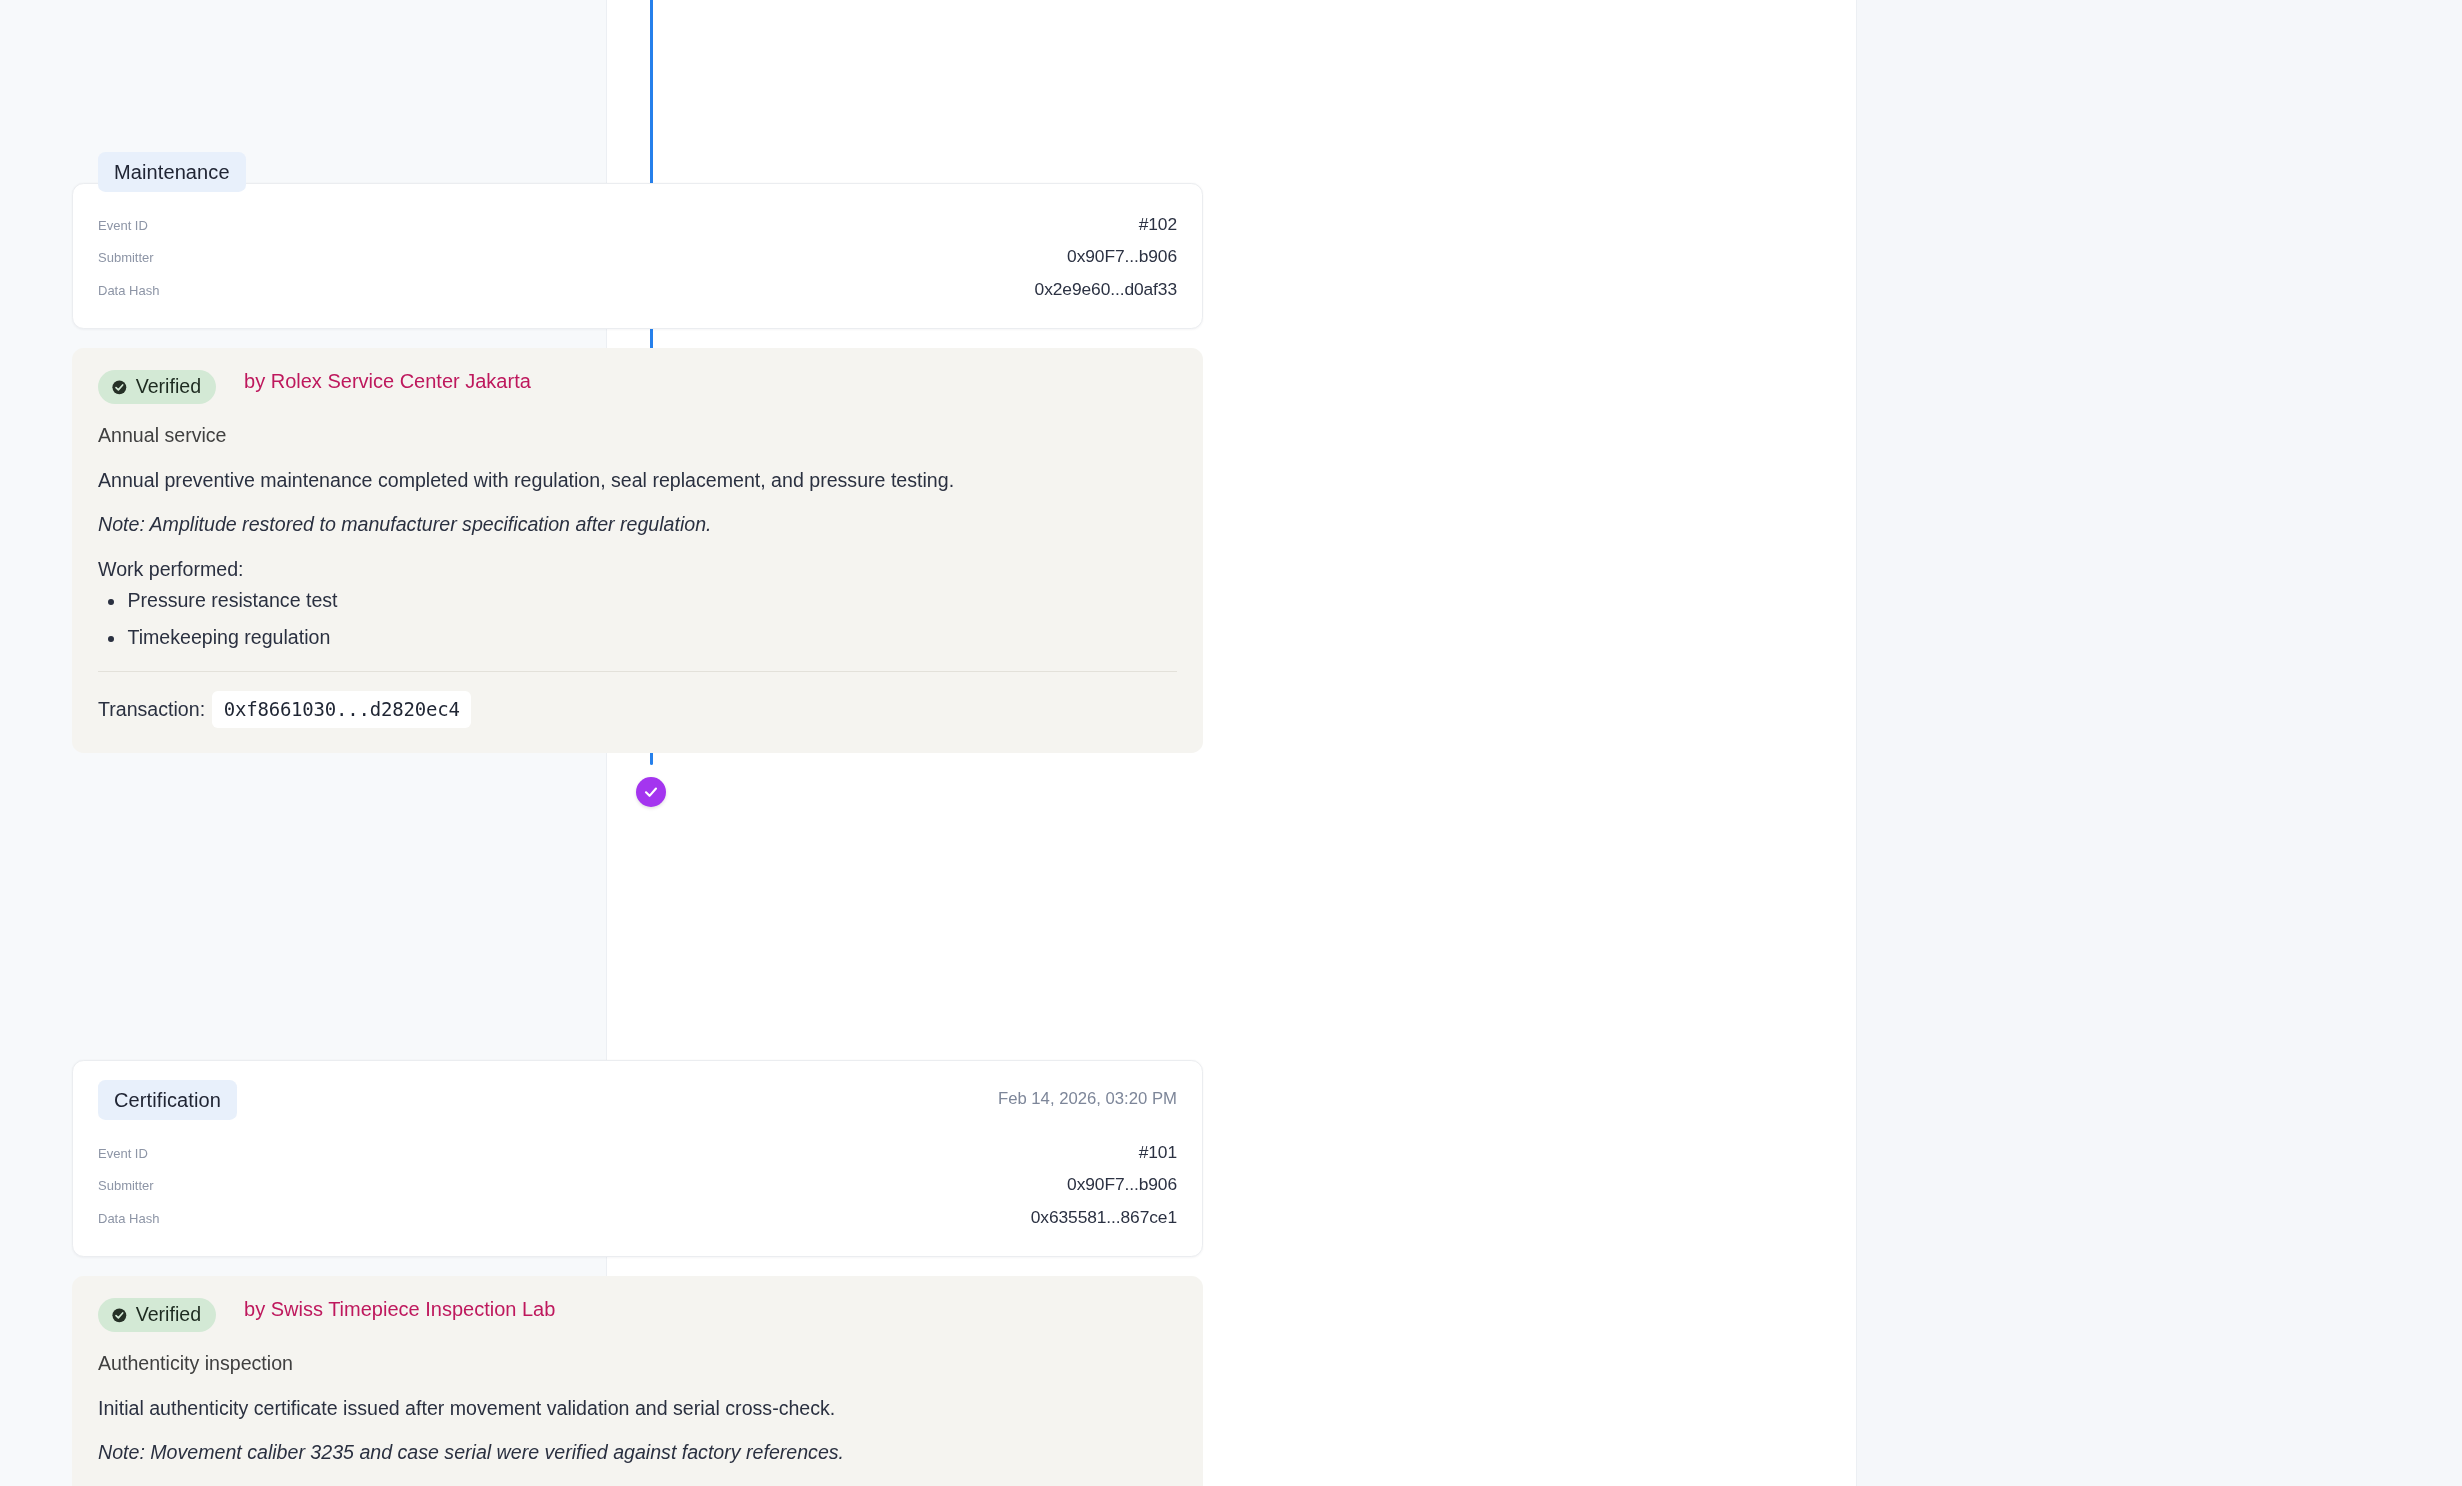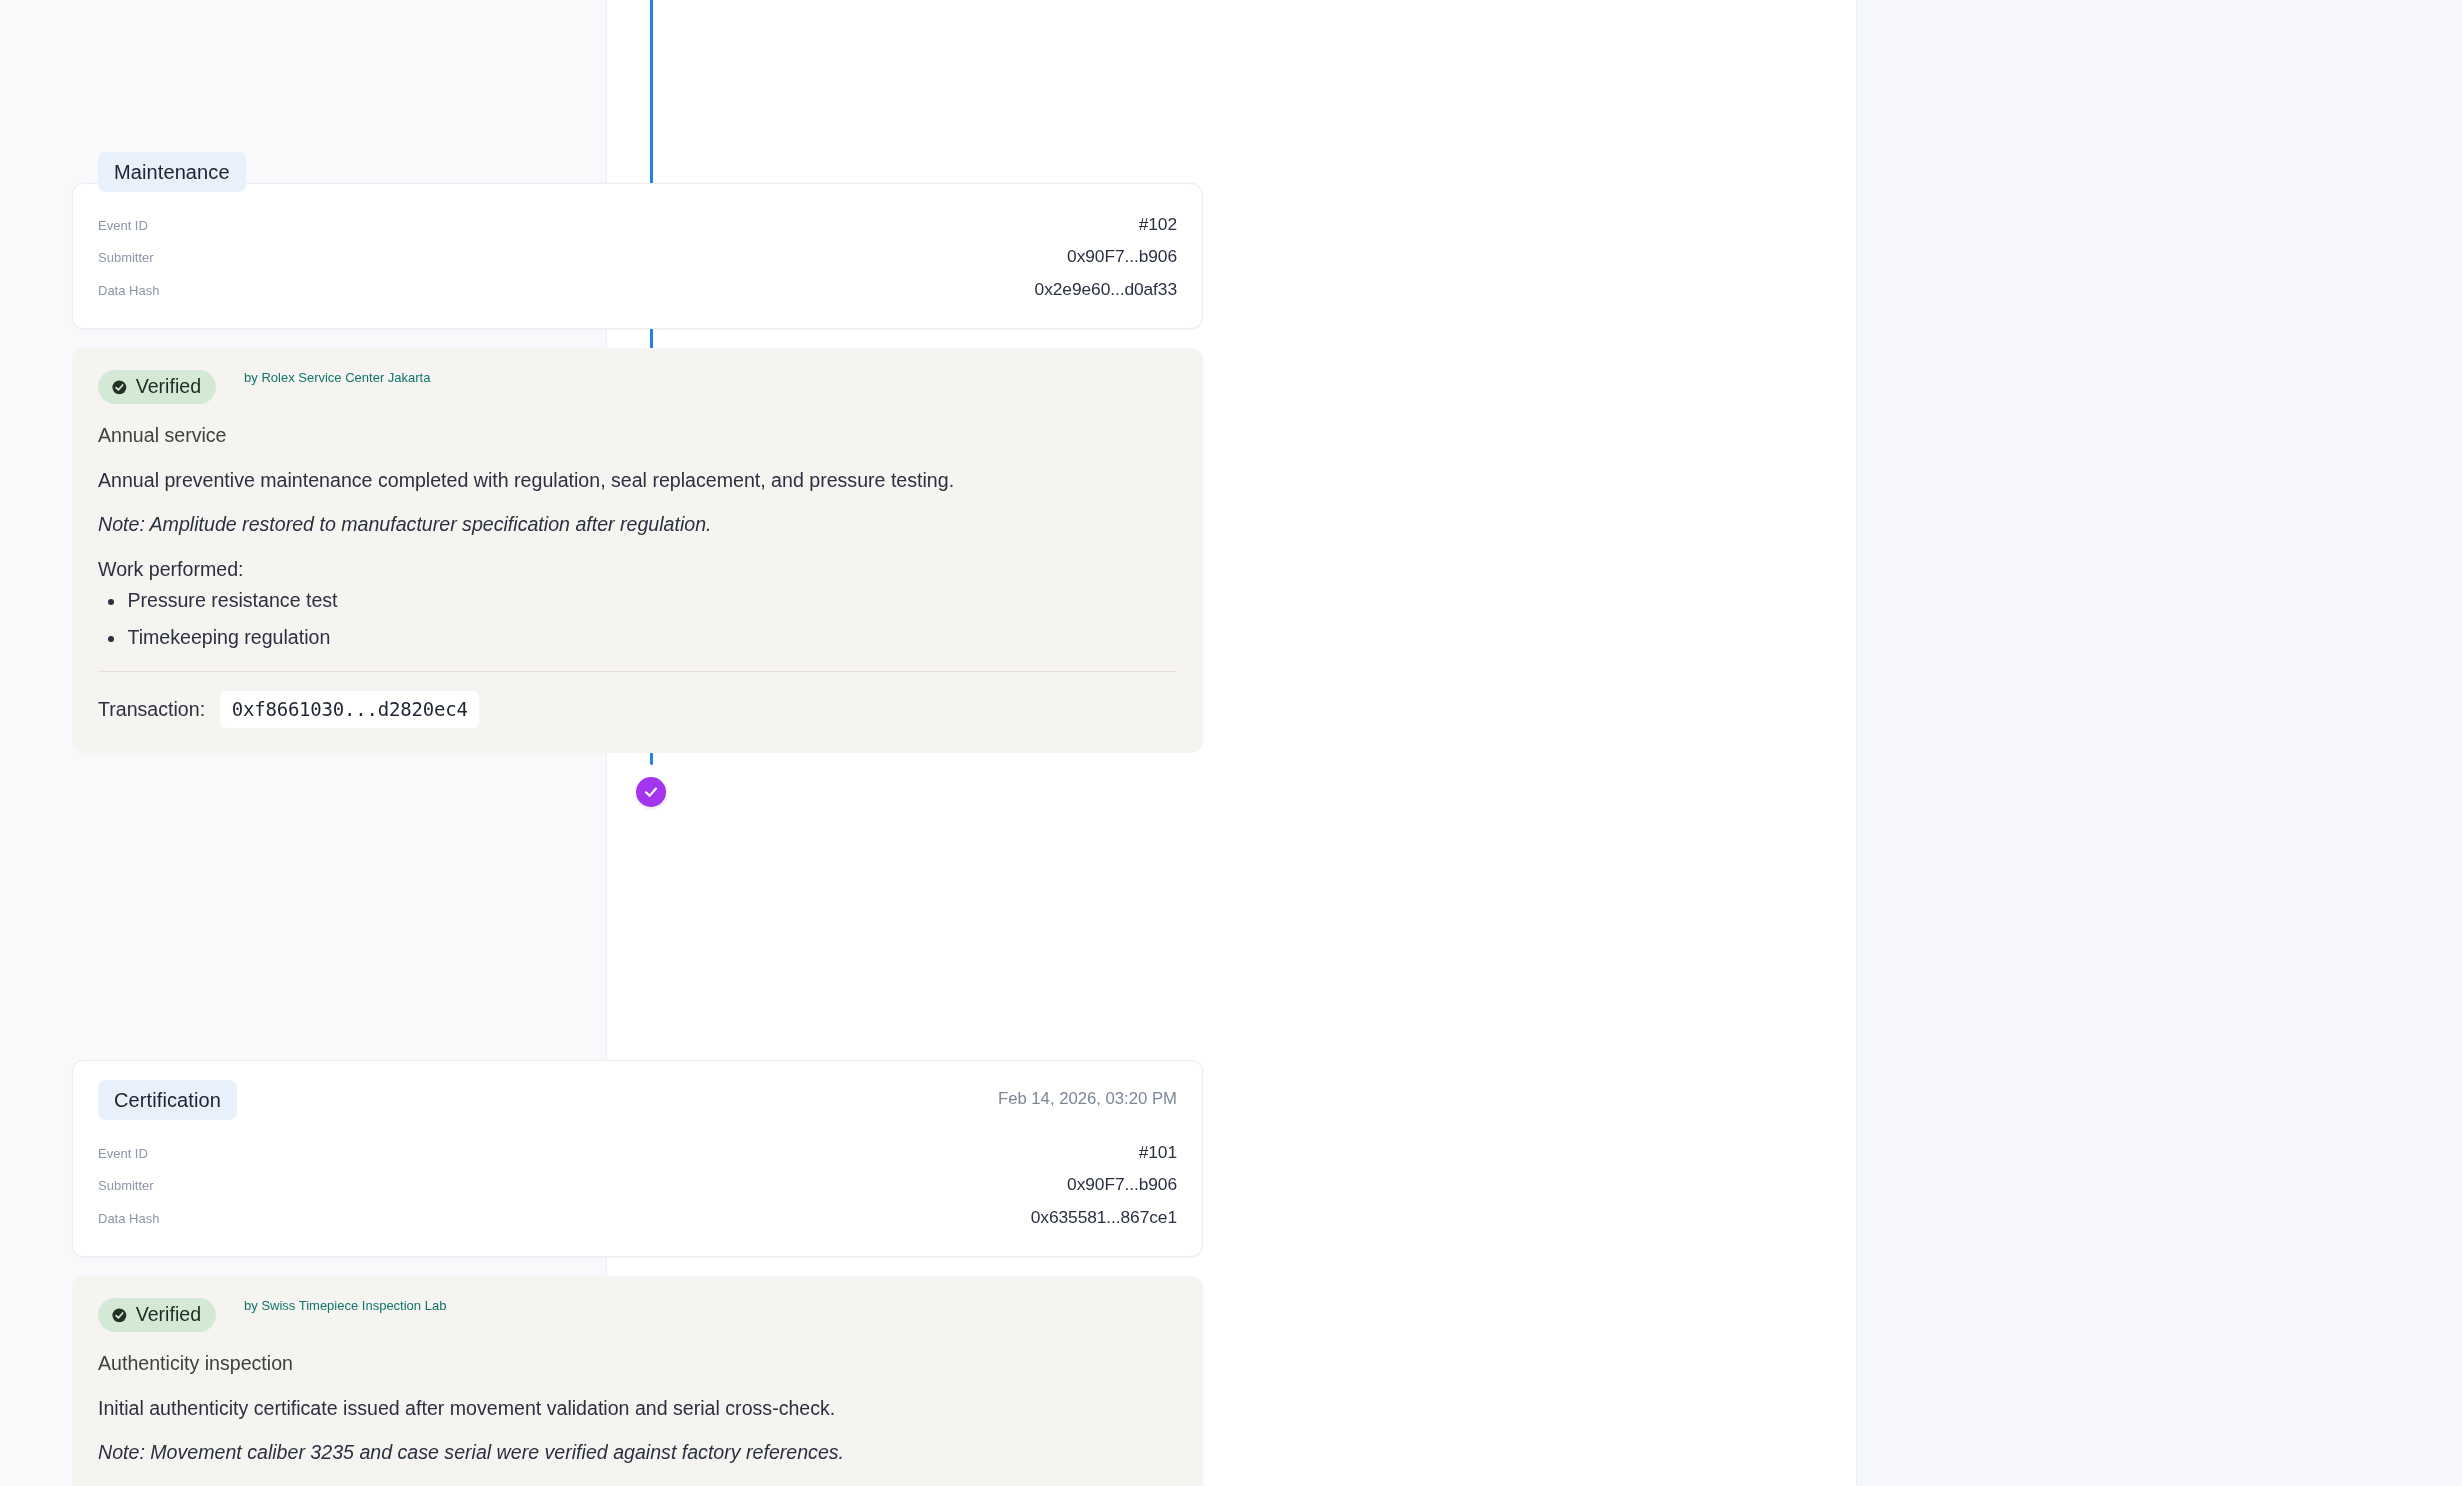--- a/index.html
+++ b/index.html
@@ -167,22 +167,22 @@
     padding: 7.3px 15px 7.3px 13px;
   }
   .verified-badge .badge-text {
     font-size: 19.6px;
     color: #1d2b20;
     line-height: 1;
   }
   .verified-badge svg { width: 16.7px; height: 16.7px; display: block; }
 
   .verify-by {
-    font-size: 13px;
-    color: #0f766e;
+    font-size: 20px;
+    color: #be185d;
   }
 
   .verify-title {
     font-size: 19.6px;
     color: #404040;
     margin-bottom: 19px;
   }
 
   .verify-desc {
     font-size: 19.6px;
@@ -231,21 +231,21 @@
 
   .tx-divider {
     height: 1.1px;
     background: #e3e1da;
     margin: 23px 0 0 0;
   }
 
   .tx-row {
     display: flex;
     align-items: center;
-    gap: 15px;
+    gap: 7px;
     padding-top: 19px;
   }
   .tx-label {
     font-size: 19.6px;
     color: #2a3040;
   }
   .tx-hash {
     display: inline-block;
     background: #ffffff;
     border-radius: 5.8px;

